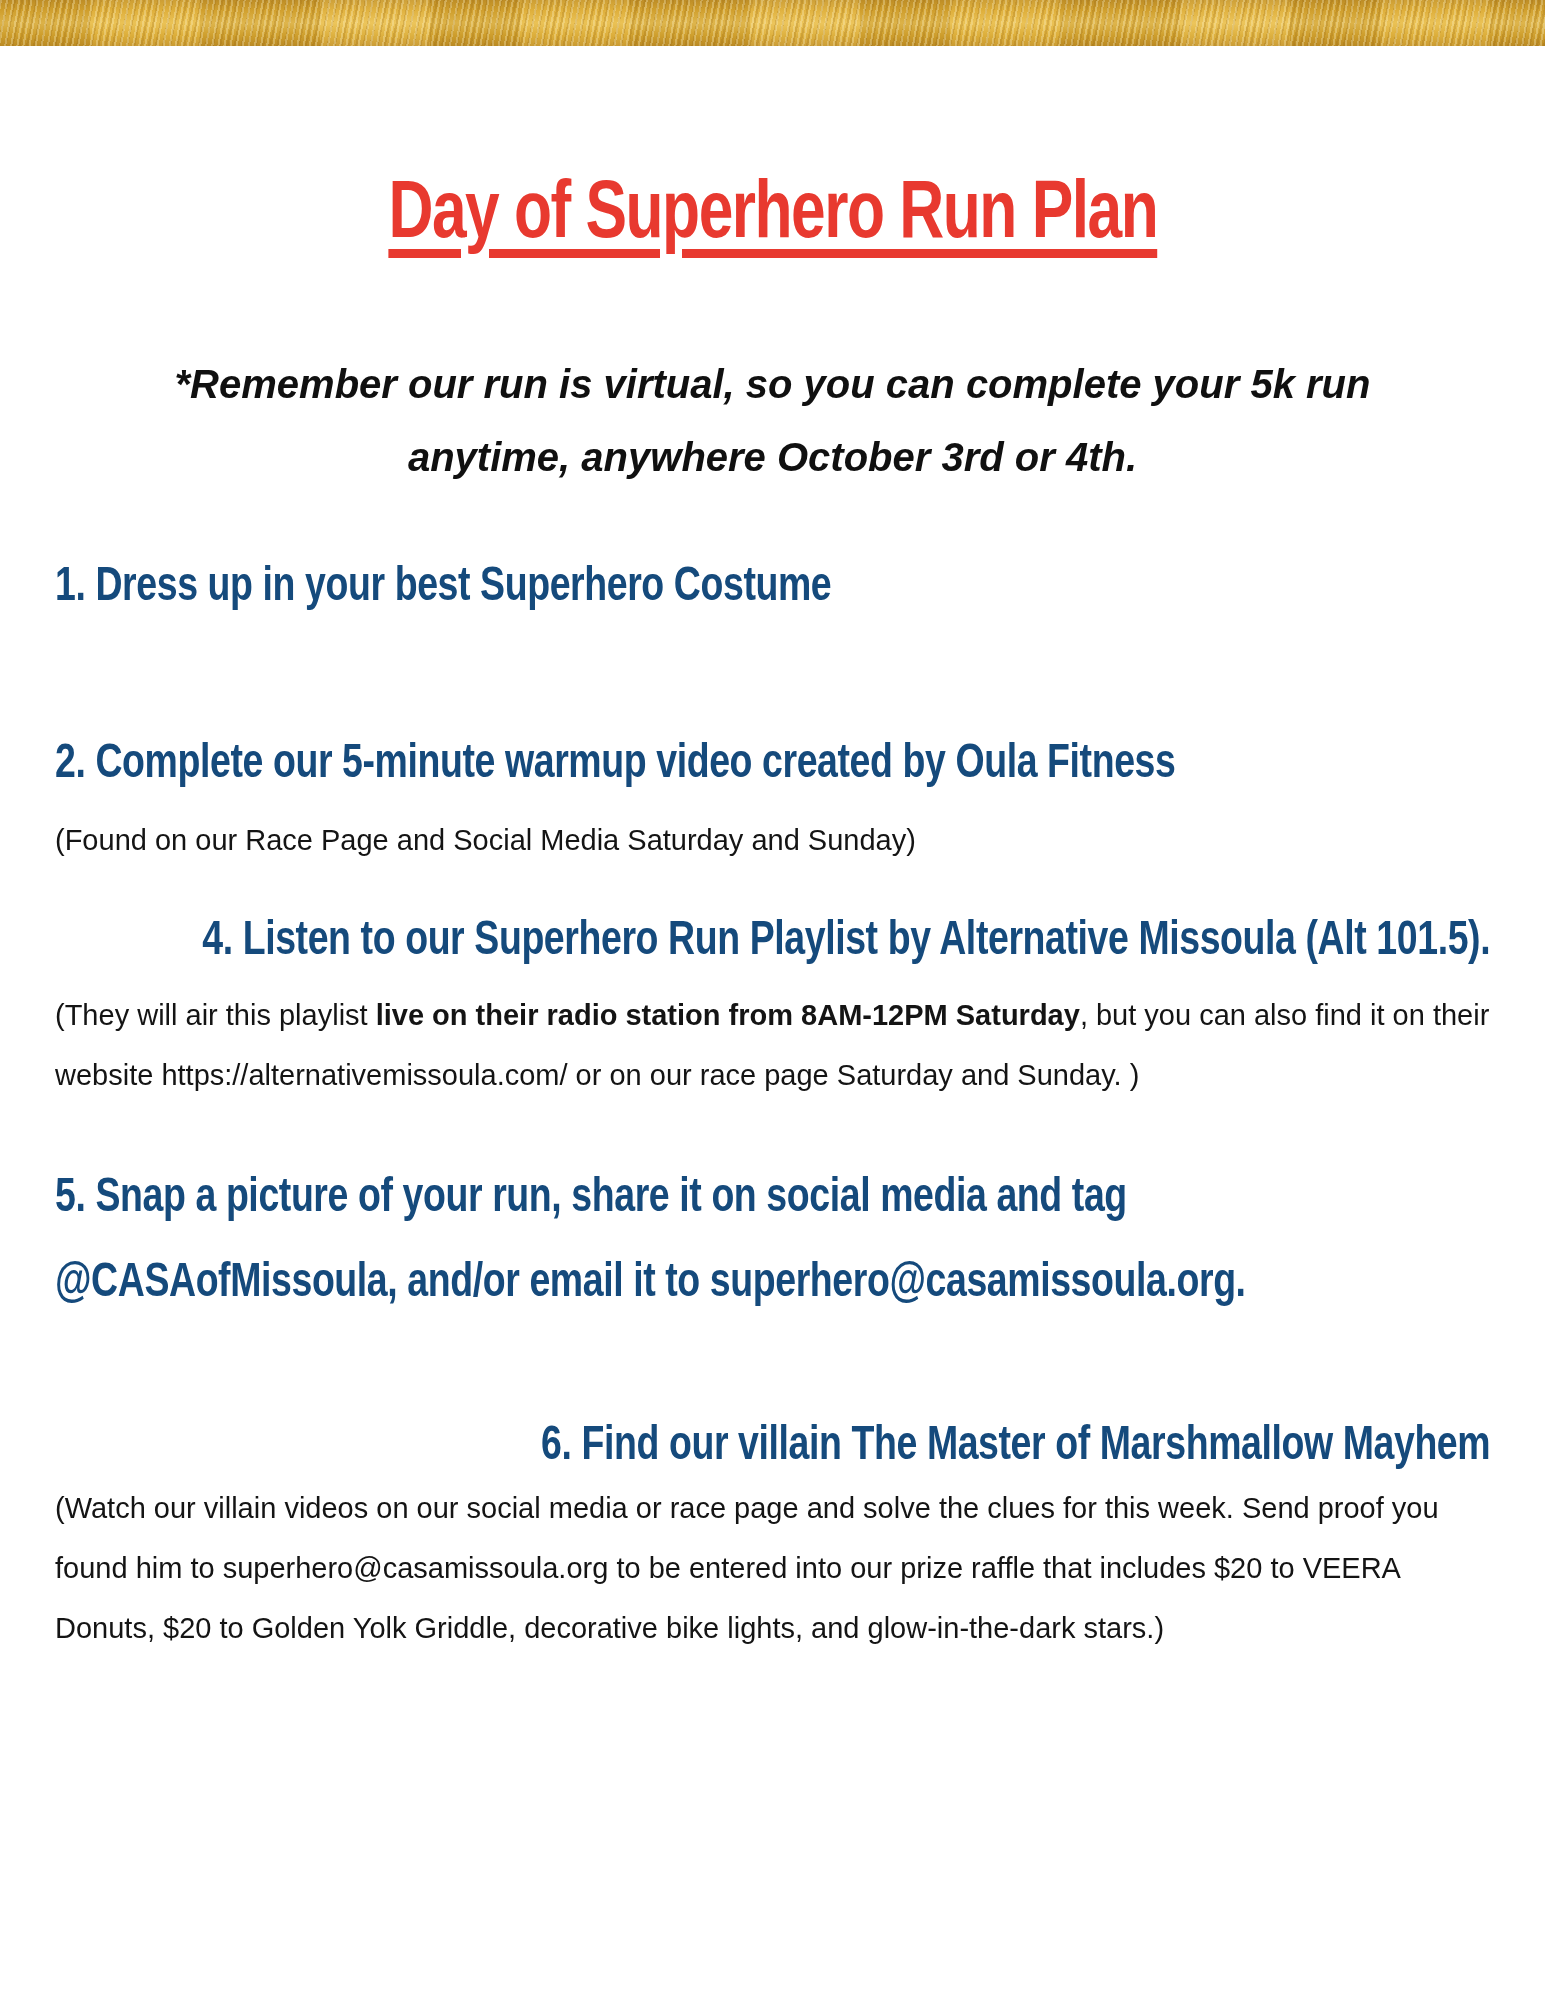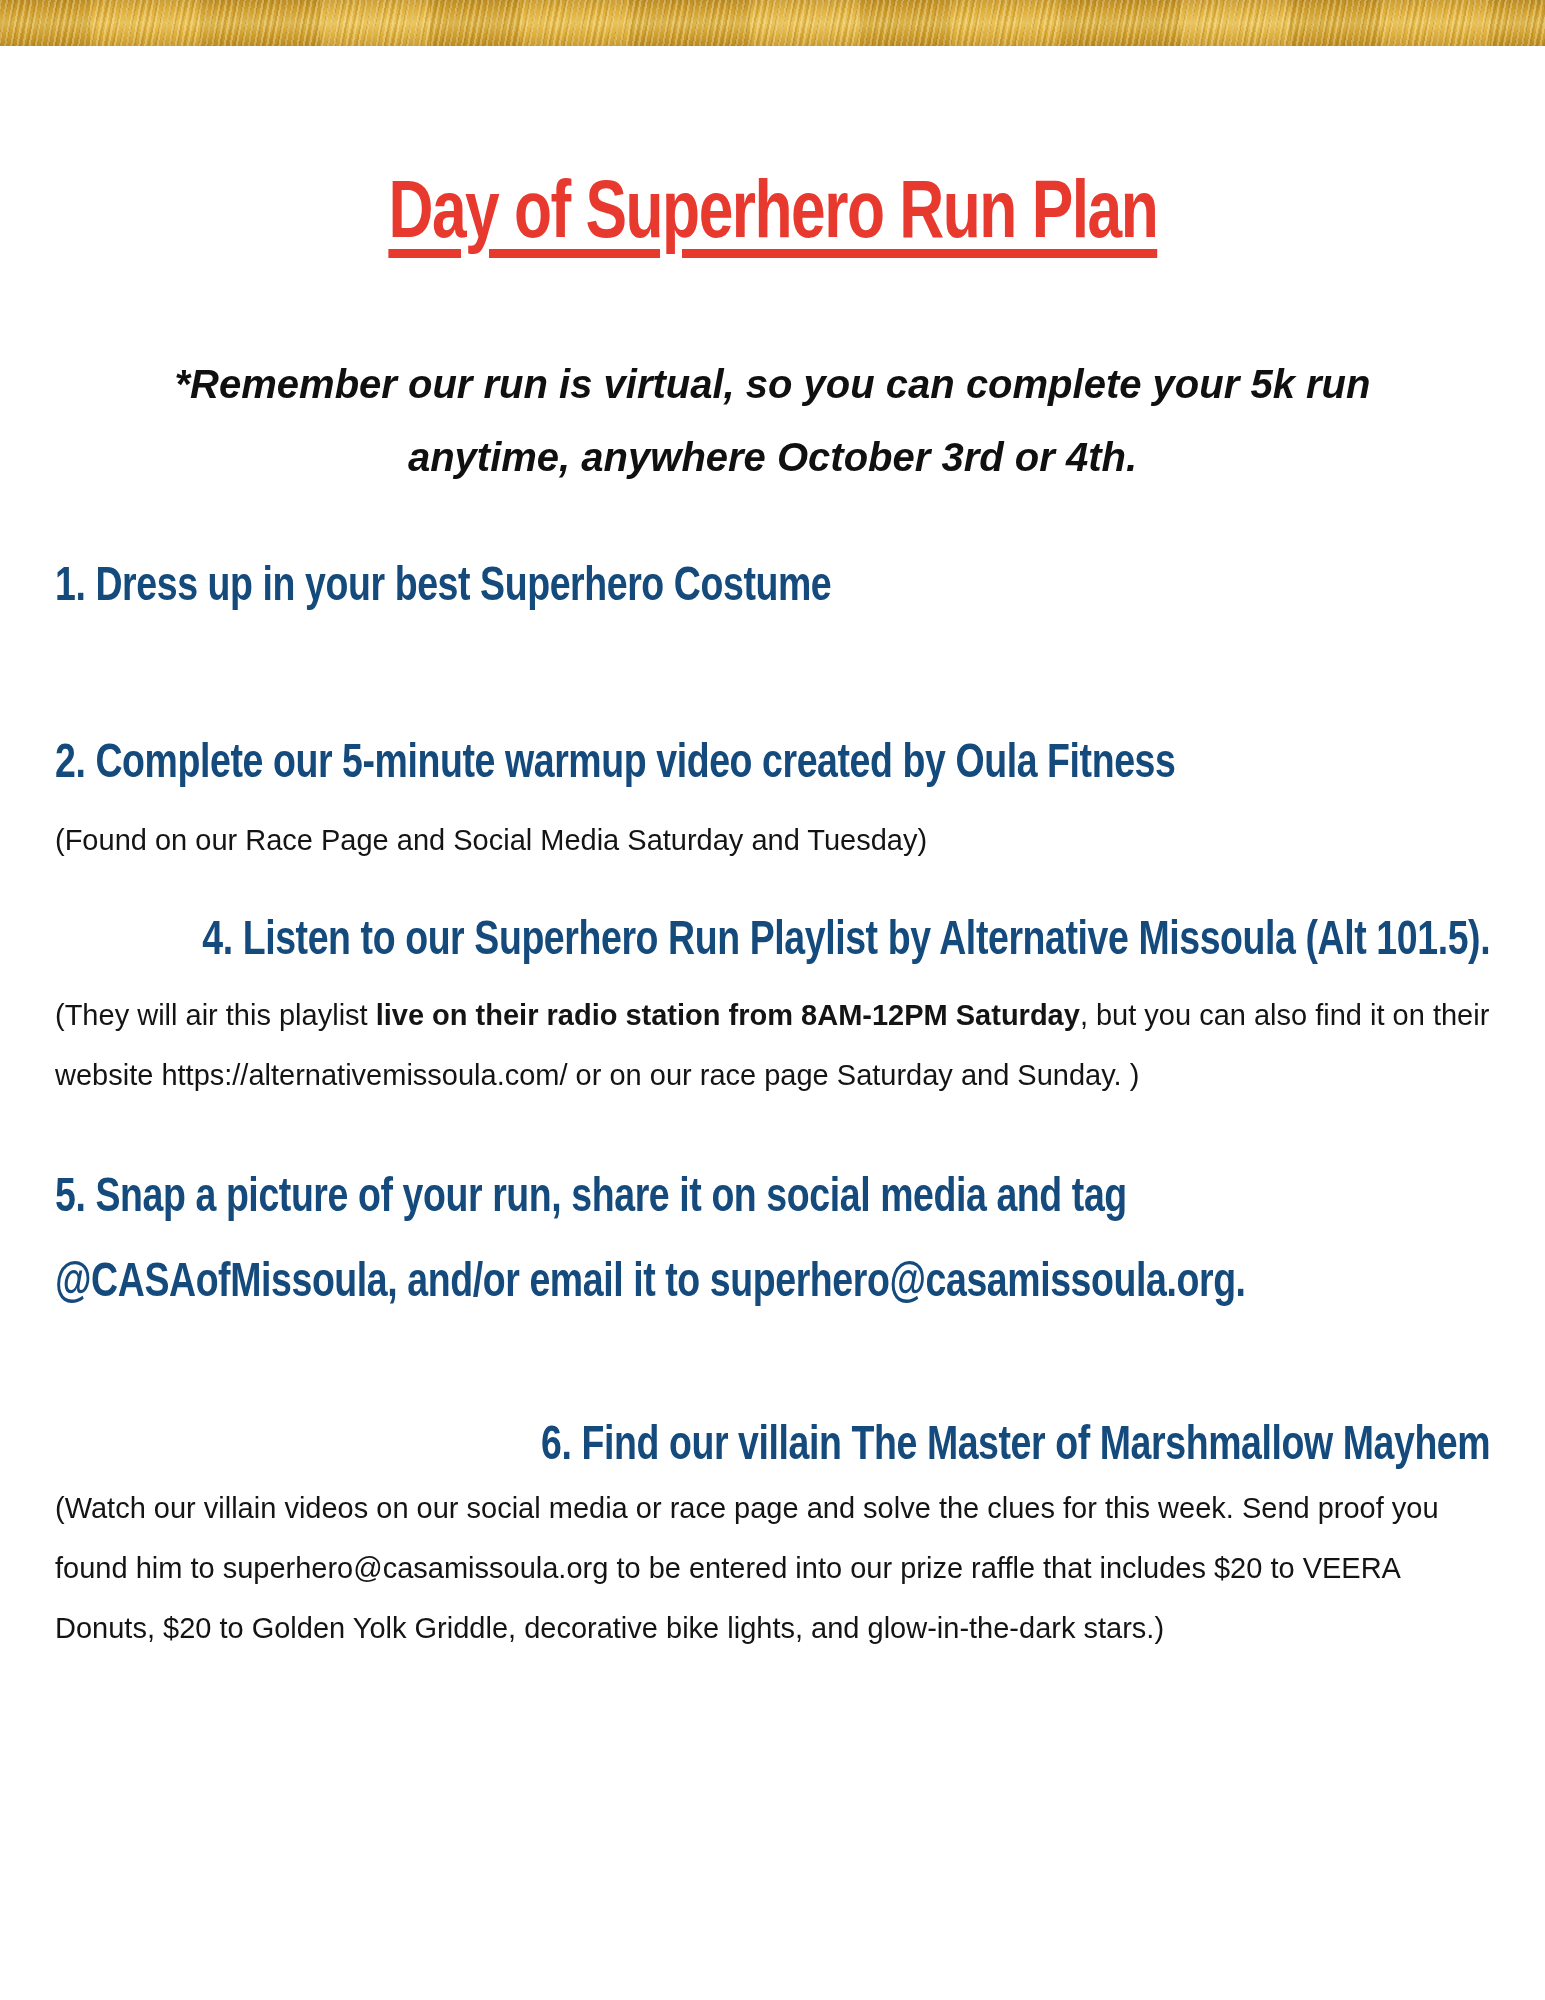--- a/index.html
+++ b/index.html
@@ -116,21 +116,21 @@
     <section class="step step-1">
       <h2 class="step-heading m-step1">
           <span class="squeeze">1. Dress up in your best Superhero Costume</span>
         </h2>
     </section>
 
     <section class="step step-2">
       <h2 class="step-heading m-step2">
           <span class="squeeze">2. Complete our 5-minute warmup video created by Oula Fitness</span>
         </h2>
-      <p class="note">(Found on our Race Page and Social Media Saturday and Tuesday)</p>
+      <p class="note">(Found on our Race Page and Social Media Saturday and Sunday)</p>
     </section>
 
 
     <section class="step step-4">
       <h2 class="step-heading m-step4">
           <span class="squeeze">4. Listen to our Superhero Run Playlist by Alternative Missoula (Alt 101.5).</span>
         </h2>
       <p class="note note-4"><span>(They will air this playlist </span><span class="bold-run">live on their radio station from 8AM-12PM Saturday</span><span>, but you can also find it on their website https://alternativemissoula.com/ or on our race page Saturday and Sunday. )</span></p>
     </section>
 

